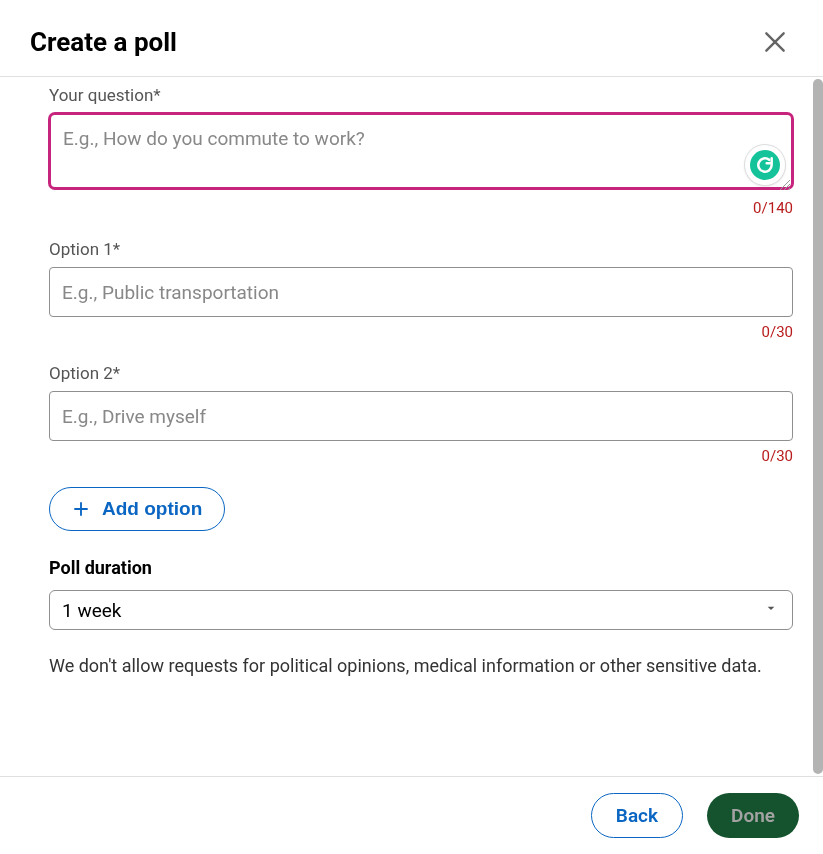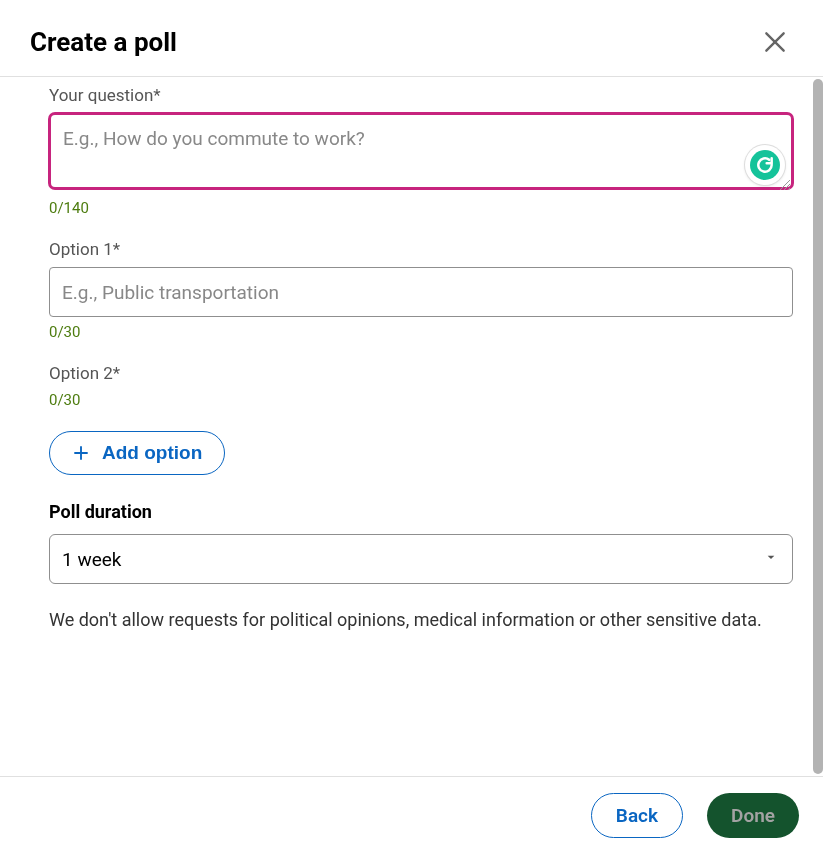--- a/index.html
+++ b/index.html
@@ -118,23 +118,23 @@
   .grammarly .inner svg { width: 20px; height: 20px; }
   .resize-handle {
     position: absolute;
     right: 3px;
     bottom: 3px;
     width: 12px;
     height: 12px;
     pointer-events: none;
   }
   .counter {
-    text-align: left;
+    text-align: right;
     font-size: 15px;
-    color: #4d7c0f;
+    color: #b91c1c;
     margin-top: 6px;
   }
   input.opt-input {
     width: 100%;
     height: 50px;
     border: 1px solid #8f8f8f;
     border-radius: 4px;
     padding: 0 12px;
     font-size: 19px;
     font-family: inherit;
@@ -155,21 +155,21 @@
   }
   .add-option-btn svg { width: 18px; height: 18px; }
   .duration-label {
     font-size: 18px;
     font-weight: 700;
     margin: 26px 0 12px 0;
   }
   .select-wrap { position: relative; }
   .duration-select {
     width: 100%;
-    height: 50px;
+    height: 40px;
     border: 1px solid #8f8f8f;
     border-radius: 6px;
     padding: 0 40px 0 12px;
     font-size: 19px;
     background: #fff;
     appearance: none;
     -webkit-appearance: none;
     cursor: pointer;
     font-family: inherit;
   }
@@ -258,20 +258,21 @@
       </div>
 
       <div class="field">
         <label class="label">Option 1*</label>
         <input class="opt-input" type="text" placeholder="E.g., Public transportation" style="">
         <div class="counter">0/30</div>
       </div>
 
       <div class="field">
         <label class="label">Option 2*</label>
+        <input class="opt-input" type="text" placeholder="E.g., Drive myself" style="">
         <div class="counter">0/30</div>
       </div>
 
       <button class="add-option-btn">
         <svg viewBox="0 0 24 24" fill="none" stroke="currentColor" stroke-width="2.5" stroke-linecap="round">
           <line x1="12" y1="4" x2="12" y2="20"></line>
           <line x1="4" y1="12" x2="20" y2="12"></line>
         </svg>
         <span>Add option</span>
       </button>

